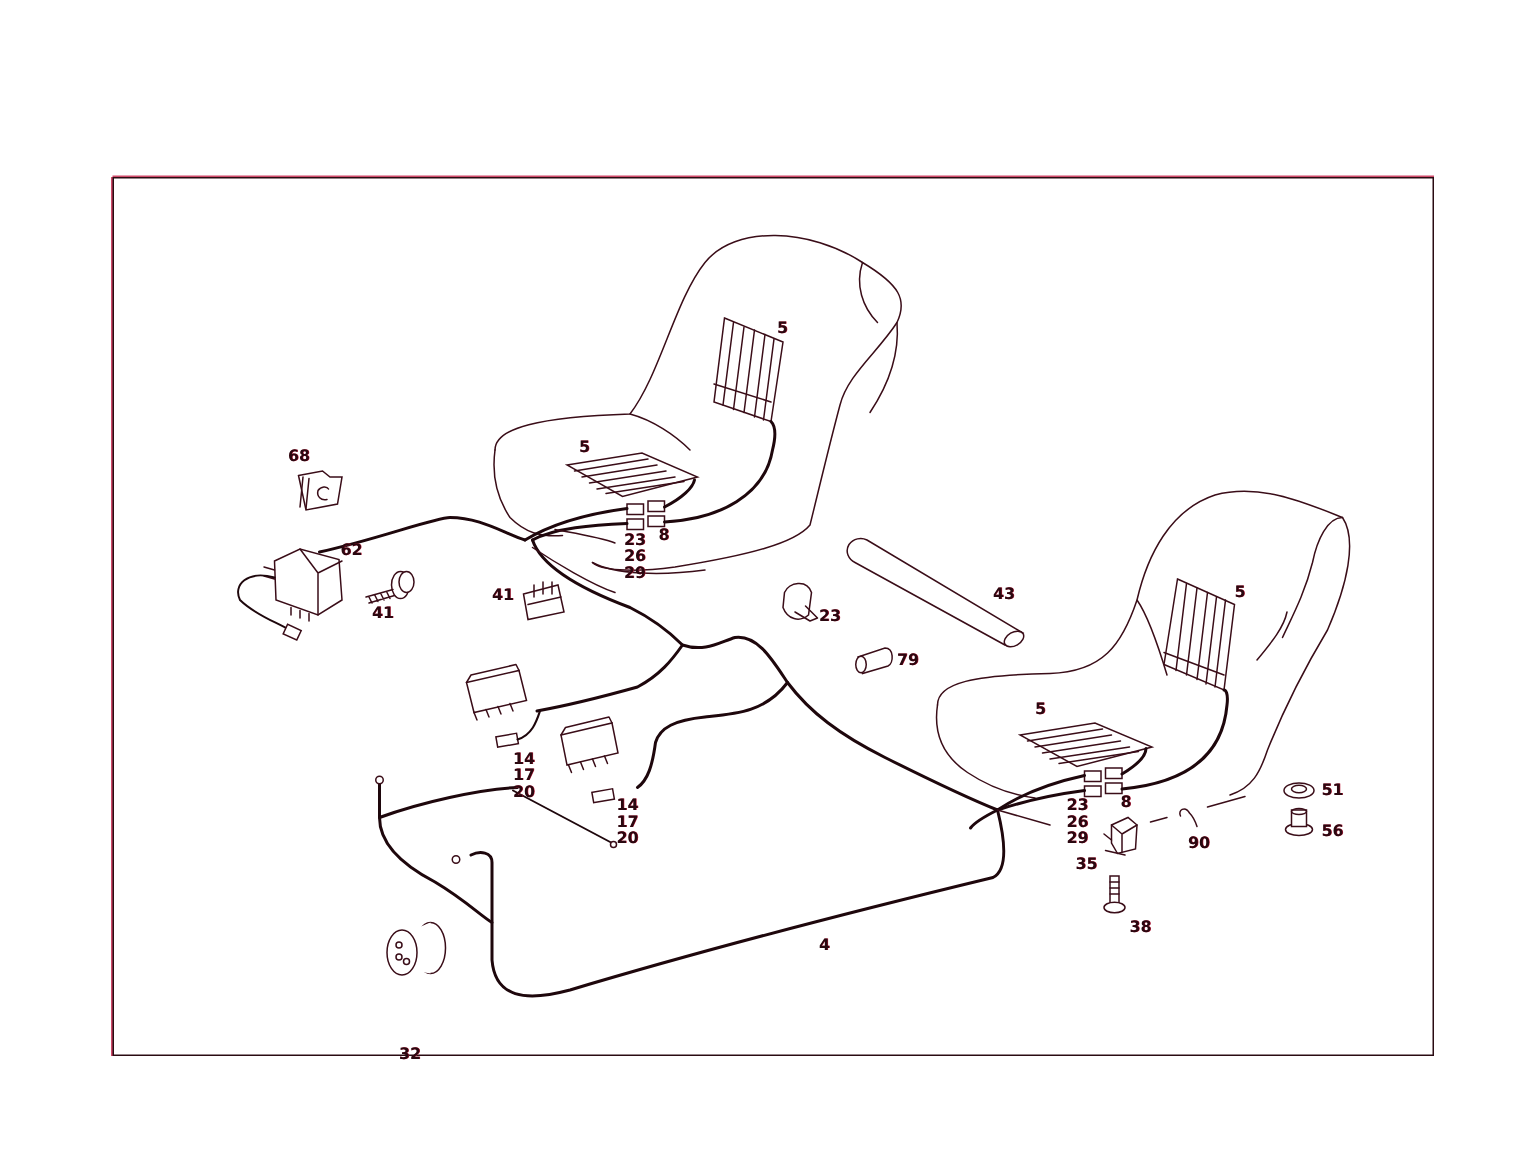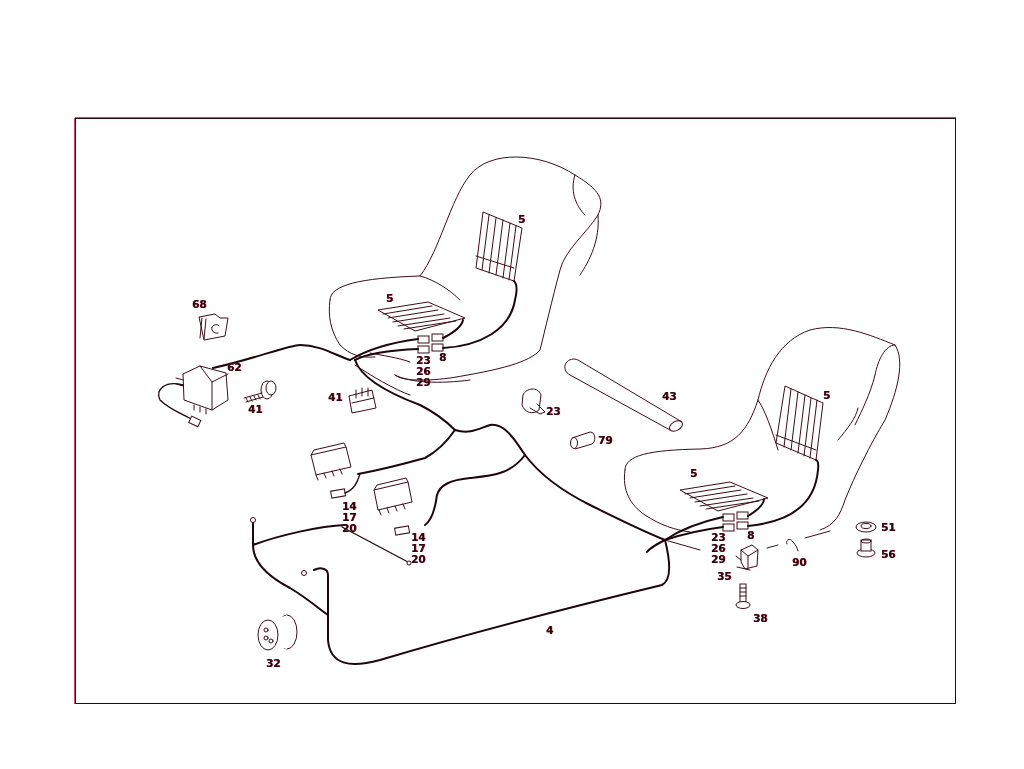--- a/index.html
+++ b/index.html
@@ -207,18 +207,18 @@
   <div>17</div>
   <div>20</div>
 </div>
 <div class="lbl stack" style="left:411px;top:532px">
   <div>14</div>
   <div>17</div>
   <div>20</div>
 </div>
 
 <span class="lbl" style="left:546px;top:625px">4</span>
-<span class="lbl" style="left:266px;top:658px">32</span>
+<span class="lbl" style="left:266px;top:698px">32</span>
 <span class="lbl" style="left:717px;top:571px">35</span>
 <span class="lbl" style="left:753px;top:613px">38</span>
 <span class="lbl" style="left:792px;top:557px">90</span>
 <span class="lbl" style="left:881px;top:522px">51</span>
 <span class="lbl" style="left:881px;top:549px">56</span>
 
 </body></html>

